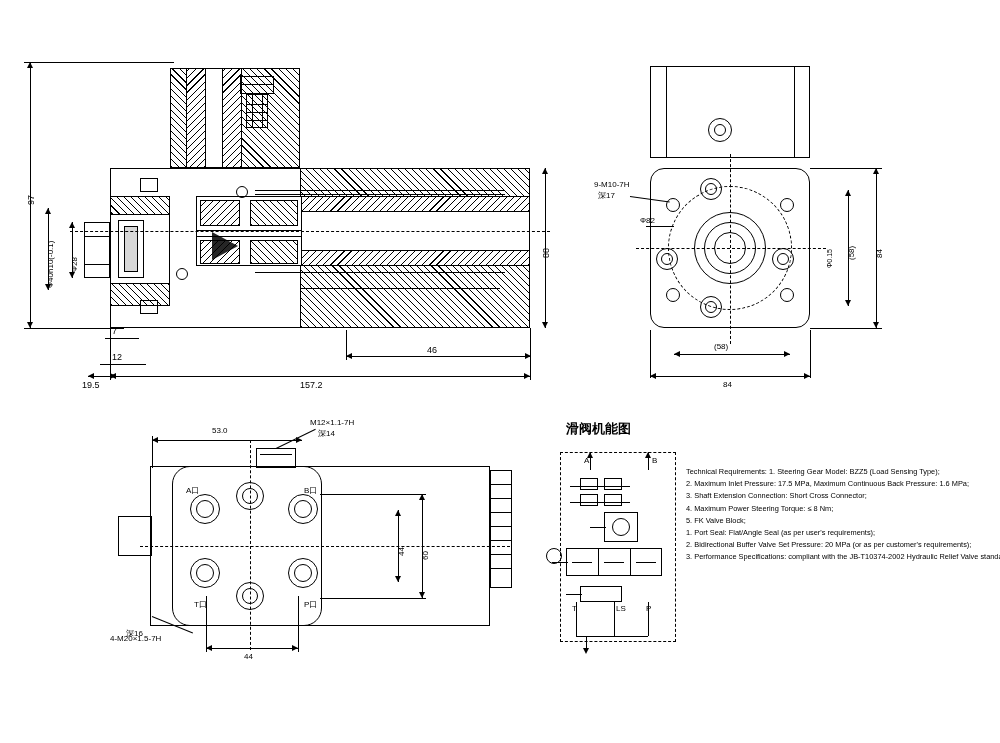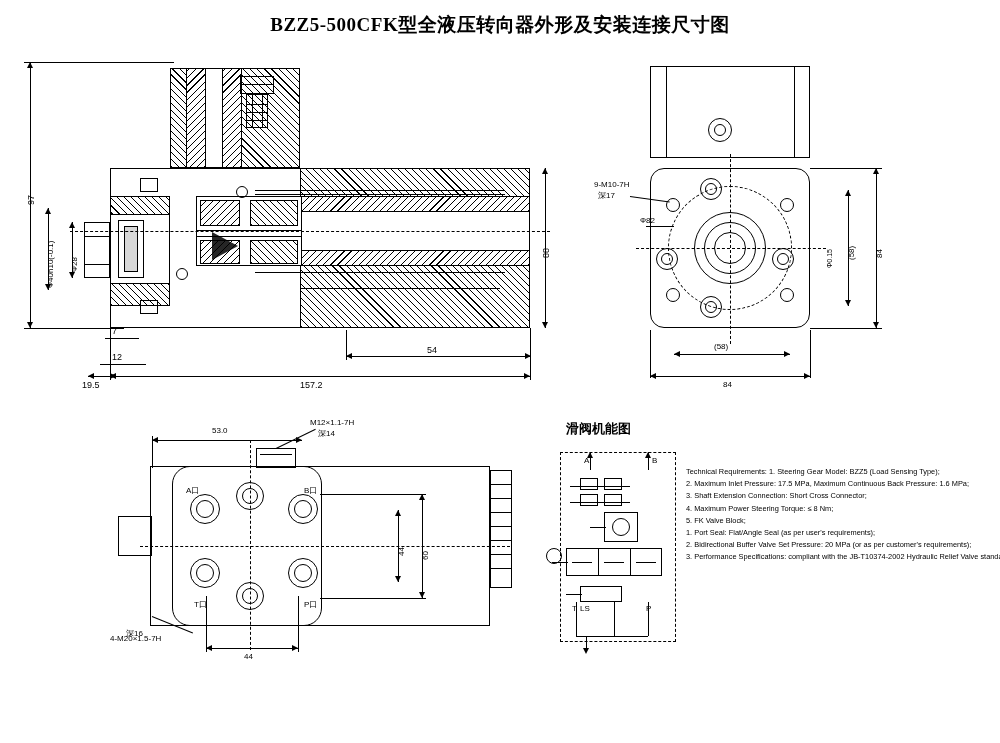--- a/index.html
+++ b/index.html
@@ -63,21 +63,20 @@
   .arrowL{border-top:3px solid transparent;border-bottom:3px solid transparent;border-right:6px solid #000;}
   .arrowR{border-top:3px solid transparent;border-bottom:3px solid transparent;border-left:6px solid #000;}
   .arrowU{position:absolute;width:0;height:0;border-left:3px solid transparent;border-right:3px solid transparent;border-bottom:6px solid #000;}
   .arrowD{position:absolute;width:0;height:0;border-left:3px solid transparent;border-right:3px solid transparent;border-top:6px solid #000;}
 </style>
 </head>
 <body>
 
 <div class="page">
 
-  <div class="title">BZZ5-500CFK型全液压转向器外形及安装连接尺寸图</div>
 
   <div>
 
     <div class="box" style="left:110px;top:168px;width:420px;height:160px;"></div>
 
     <div class="box hatchA" style="left:170px;top:68px;width:130px;height:100px;"></div>
     <div class="box" style="left:186px;top:68px;width:56px;height:100px;background:#fff;"></div>
     <div class="box hatchB" style="left:186px;top:68px;width:20px;height:100px;"></div>
     <div class="box hatchB" style="left:222px;top:68px;width:20px;height:100px;"></div>
 
@@ -156,21 +155,21 @@
     <div class="ln h1" style="left:100px;top:364px;width:46px;"></div>
 
     <div class="ln h1" style="left:88px;top:376px;width:28px;"></div>
     <div class="arrowL" style="left:88px;top:373px;"></div>
     <div class="arrowR" style="left:110px;top:373px;"></div>
     <div class="lbl" style="left:82px;top:380px;">19.5</div>
 
     <div class="ln h1" style="left:346px;top:356px;width:185px;"></div>
     <div class="arrowL" style="left:346px;top:353px;"></div>
     <div class="arrowR" style="left:525px;top:353px;"></div>
-    <div class="lbl" style="left:427px;top:345px;">54</div>
+    <div class="lbl" style="left:427px;top:345px;">46</div>
     <div class="ln v1" style="left:346px;top:330px;height:30px;"></div>
     <div class="ln v1" style="left:530px;top:330px;height:30px;"></div>
 
     <div class="ln h1" style="left:110px;top:376px;width:420px;"></div>
     <div class="arrowL" style="left:110px;top:373px;"></div>
     <div class="arrowR" style="left:524px;top:373px;"></div>
     <div class="lbl" style="left:300px;top:380px;">157.2</div>
     <div class="ln v1" style="left:110px;top:328px;height:52px;"></div>
     <div class="ln v1" style="left:530px;top:328px;height:52px;"></div>
   </div>
@@ -357,21 +356,21 @@
     <div class="box" style="left:580px;top:586px;width:42px;height:16px;"></div>
     <div class="ln h1" style="left:566px;top:594px;width:16px;"></div>
 
     <div class="ln v1" style="left:576px;top:602px;height:34px;"></div>
     <div class="ln v1" style="left:614px;top:602px;height:34px;"></div>
     <div class="ln v1" style="left:648px;top:602px;height:34px;"></div>
     <div class="ln h1" style="left:576px;top:636px;width:72px;"></div>
     <div class="ln v1" style="left:586px;top:636px;height:14px;"></div>
     <div class="arrowD" style="left:583px;top:648px;"></div>
     <div class="lbl s8" style="left:572px;top:604px;">T</div>
-    <div class="lbl s8" style="left:580px;top:604px;">LS</div>
+    <div class="lbl s8" style="left:616px;top:604px;">LS</div>
     <div class="lbl s8" style="left:646px;top:604px;">P</div>
   </div>
 
   <div class="notes" style="left:686px;top:466px;">
     <div>Technical Requirements: 1. Steering Gear Model: BZZ5 (Load Sensing Type);</div>
     <div>2. Maximum Inlet Pressure: 17.5 MPa, Maximum Continuous Back Pressure: 1.6 MPa;</div>
     <div>3. Shaft Extension Connection: Short Cross Connector;</div>
     <div>4. Maximum Power Steering Torque: ≤ 8 Nm;</div>
     <div>5. FK Valve Block;</div>
     <div>1. Port Seal: Flat/Angle Seal (as per user's requirements);</div>

